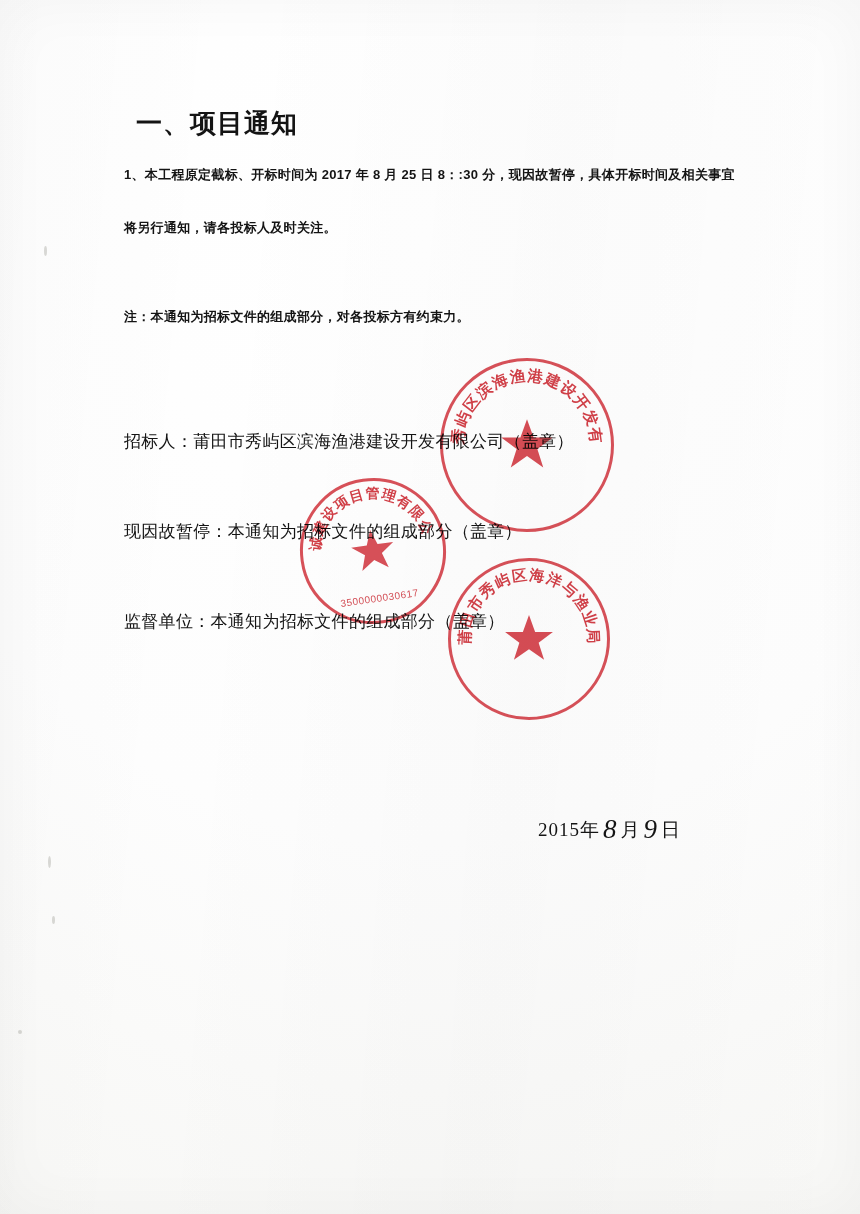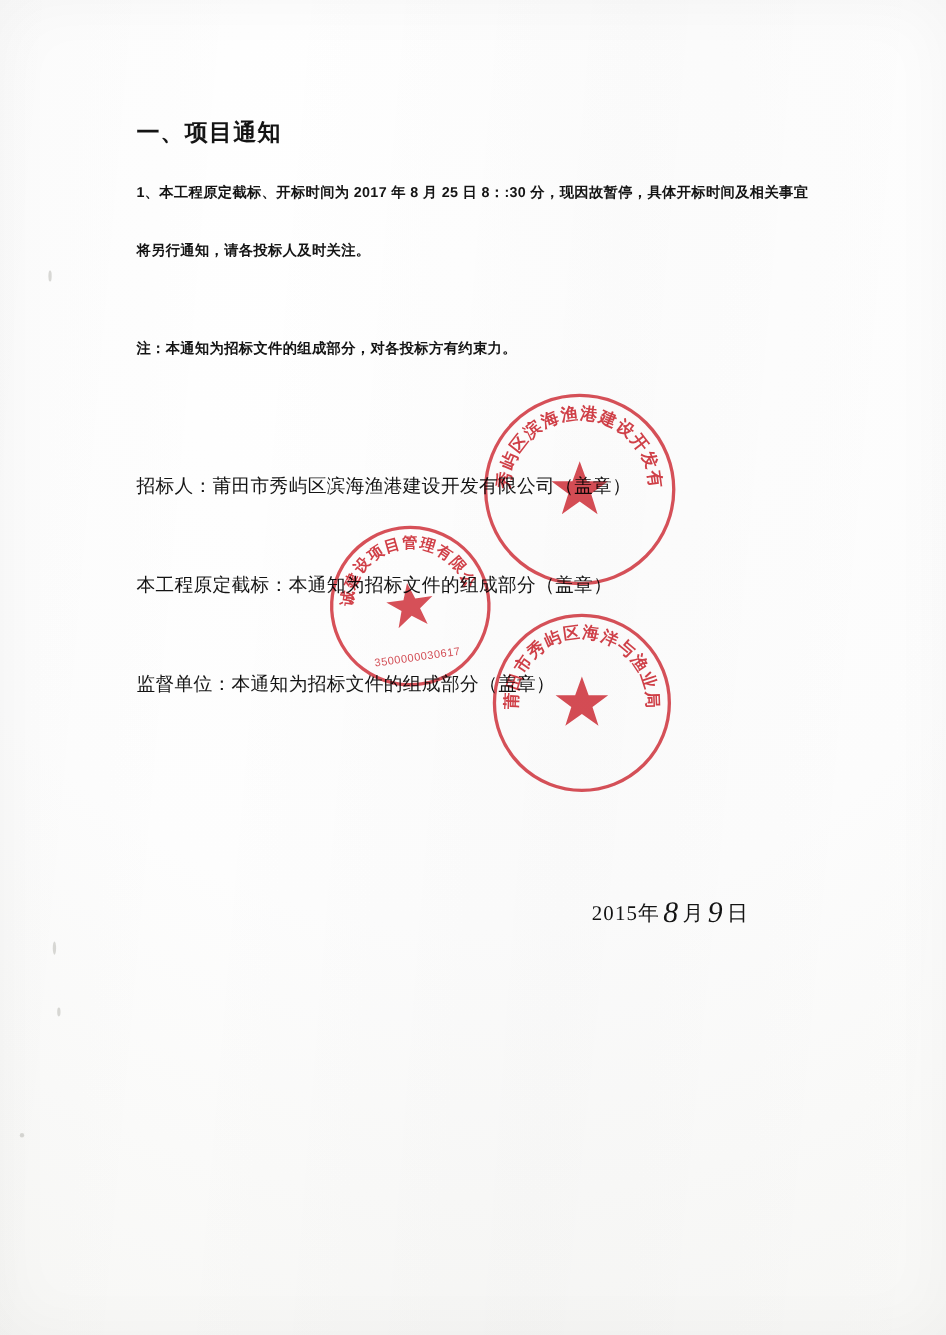--- a/index.html
+++ b/index.html
@@ -44,23 +44,23 @@
     opacity: .55;
   }
 
   .content {
     position: absolute;
     left: 0; top: 0; right: 0; bottom: 0;
   }
 
   .heading {
     position: absolute;
-    left: 124px;
+    left: 136px;
     top: 106px;
-    font-size: 21px;
+    font-size: 26px;
     font-weight: bold;
     letter-spacing: 1px;
     font-family: Liberation Sans, sans-serif;
   }
 
   .para {
     position: absolute;
     left: 124px;
     width: 620px;
     font-size: 13px;
@@ -162,21 +162,21 @@
 
     <div class="para" id="para1">1、本工程原定截标、开标时间为 2017 年 8 月 25 日 8：:30 分，现因故暂停，具体开标时间及相关事宜将另行通知，请各投标人及时关注。</div>
 
     <div class="para" id="note">注：本通知为招标文件的组成部分，对各投标方有约束力。</div>
 
     <div class="sig-line" id="sig0">
       <span>招标人：</span><span>莆田市秀屿区滨海渔港建设开发有限公司（盖章）</span>
     </div>
 
     <div class="sig-line" id="sig1">
-      <span>本工程原定截标：</span><span>本通知为招标文件的组成部分（盖章）</span>
+      <span>现因故暂停：</span><span>本通知为招标文件的组成部分（盖章）</span>
     </div>
 
     <div class="sig-line" id="sig2">
       <span>监督单位：</span><span>本通知为招标文件的组成部分（盖章）</span>
     </div>
 
     <div class="date-line">
       <span>2015</span><span>年</span><span class="hand">8</span><span>月</span><span class="hand">9</span><span>日</span>
     </div>
 

